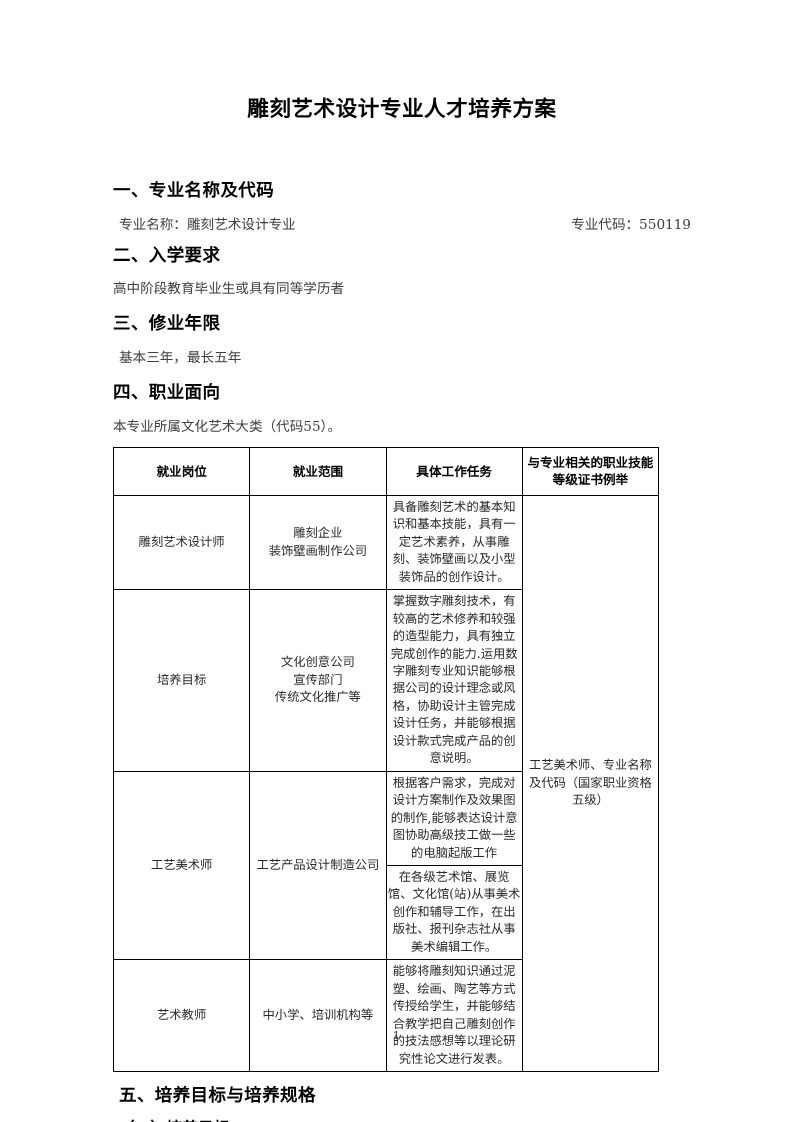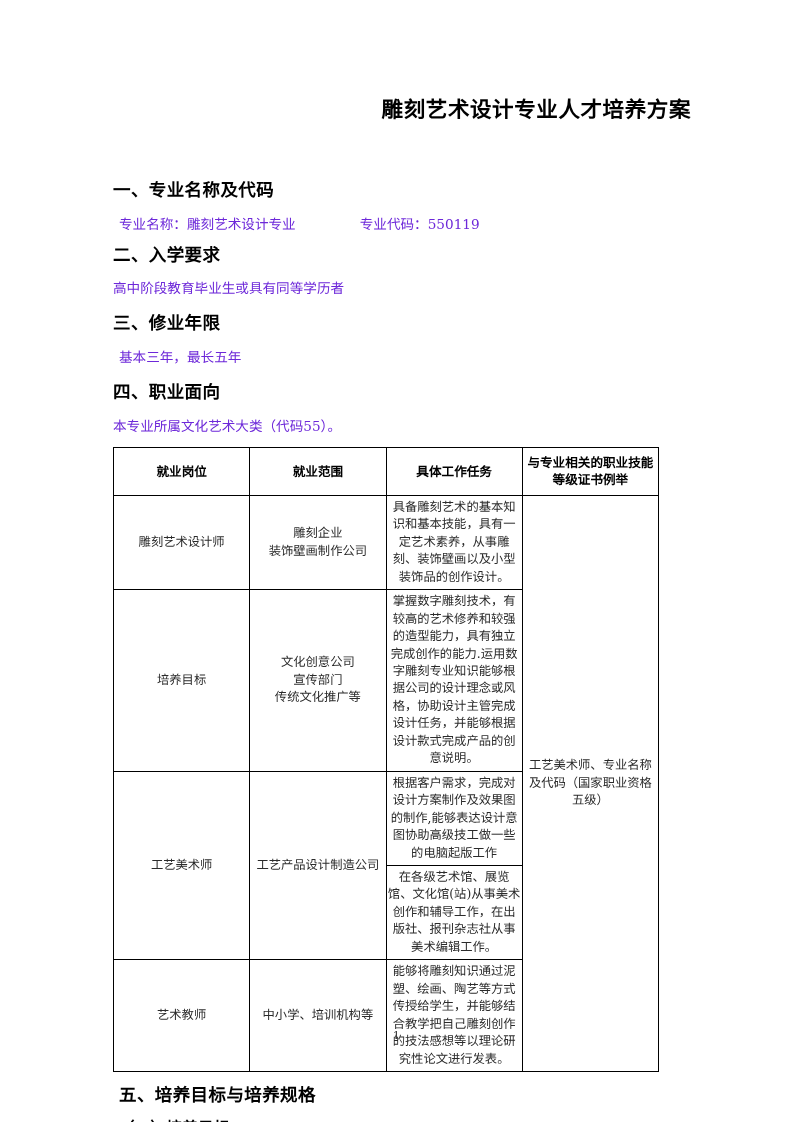--- a/index.html
+++ b/index.html
@@ -23,22 +23,22 @@
   }
   .content {
     position: absolute;
     left: 113px;
     top: 0;
     width: 578px;
   }
 
   
   .doc-title {
-    text-align: right;
-    font-family: Liberation Sans, sans-serif;
+    text-align: center;
+    font-family: Liberation Mono, monospace;
     font-weight: bold;
     font-size: 21.5px;
     letter-spacing: 0.6px;
     margin-top: 97px;
     line-height: 1.3;
     color: #000;
   }
 
   
   .h1 {
@@ -56,21 +56,22 @@
     letter-spacing: 0.3px;
     line-height: 1.4;
     color: #000;
   }
 
   
   .body-text {
     font-family: "DejaVu Serif", "Liberation Serif", serif;
     font-size: 13.6px;
     line-height: 1.55;
-    color: #6d28d9;
+    color: #404040;
+    justify-content: space-between;
   }
 
   .sec1-line {
     display: flex;
     align-items: baseline;
   }
   .sec1-name { padding-left: 6px; }
   .sec1-code { margin-left: 64px; }
 
   .mt-a { margin-top: 54px; }

